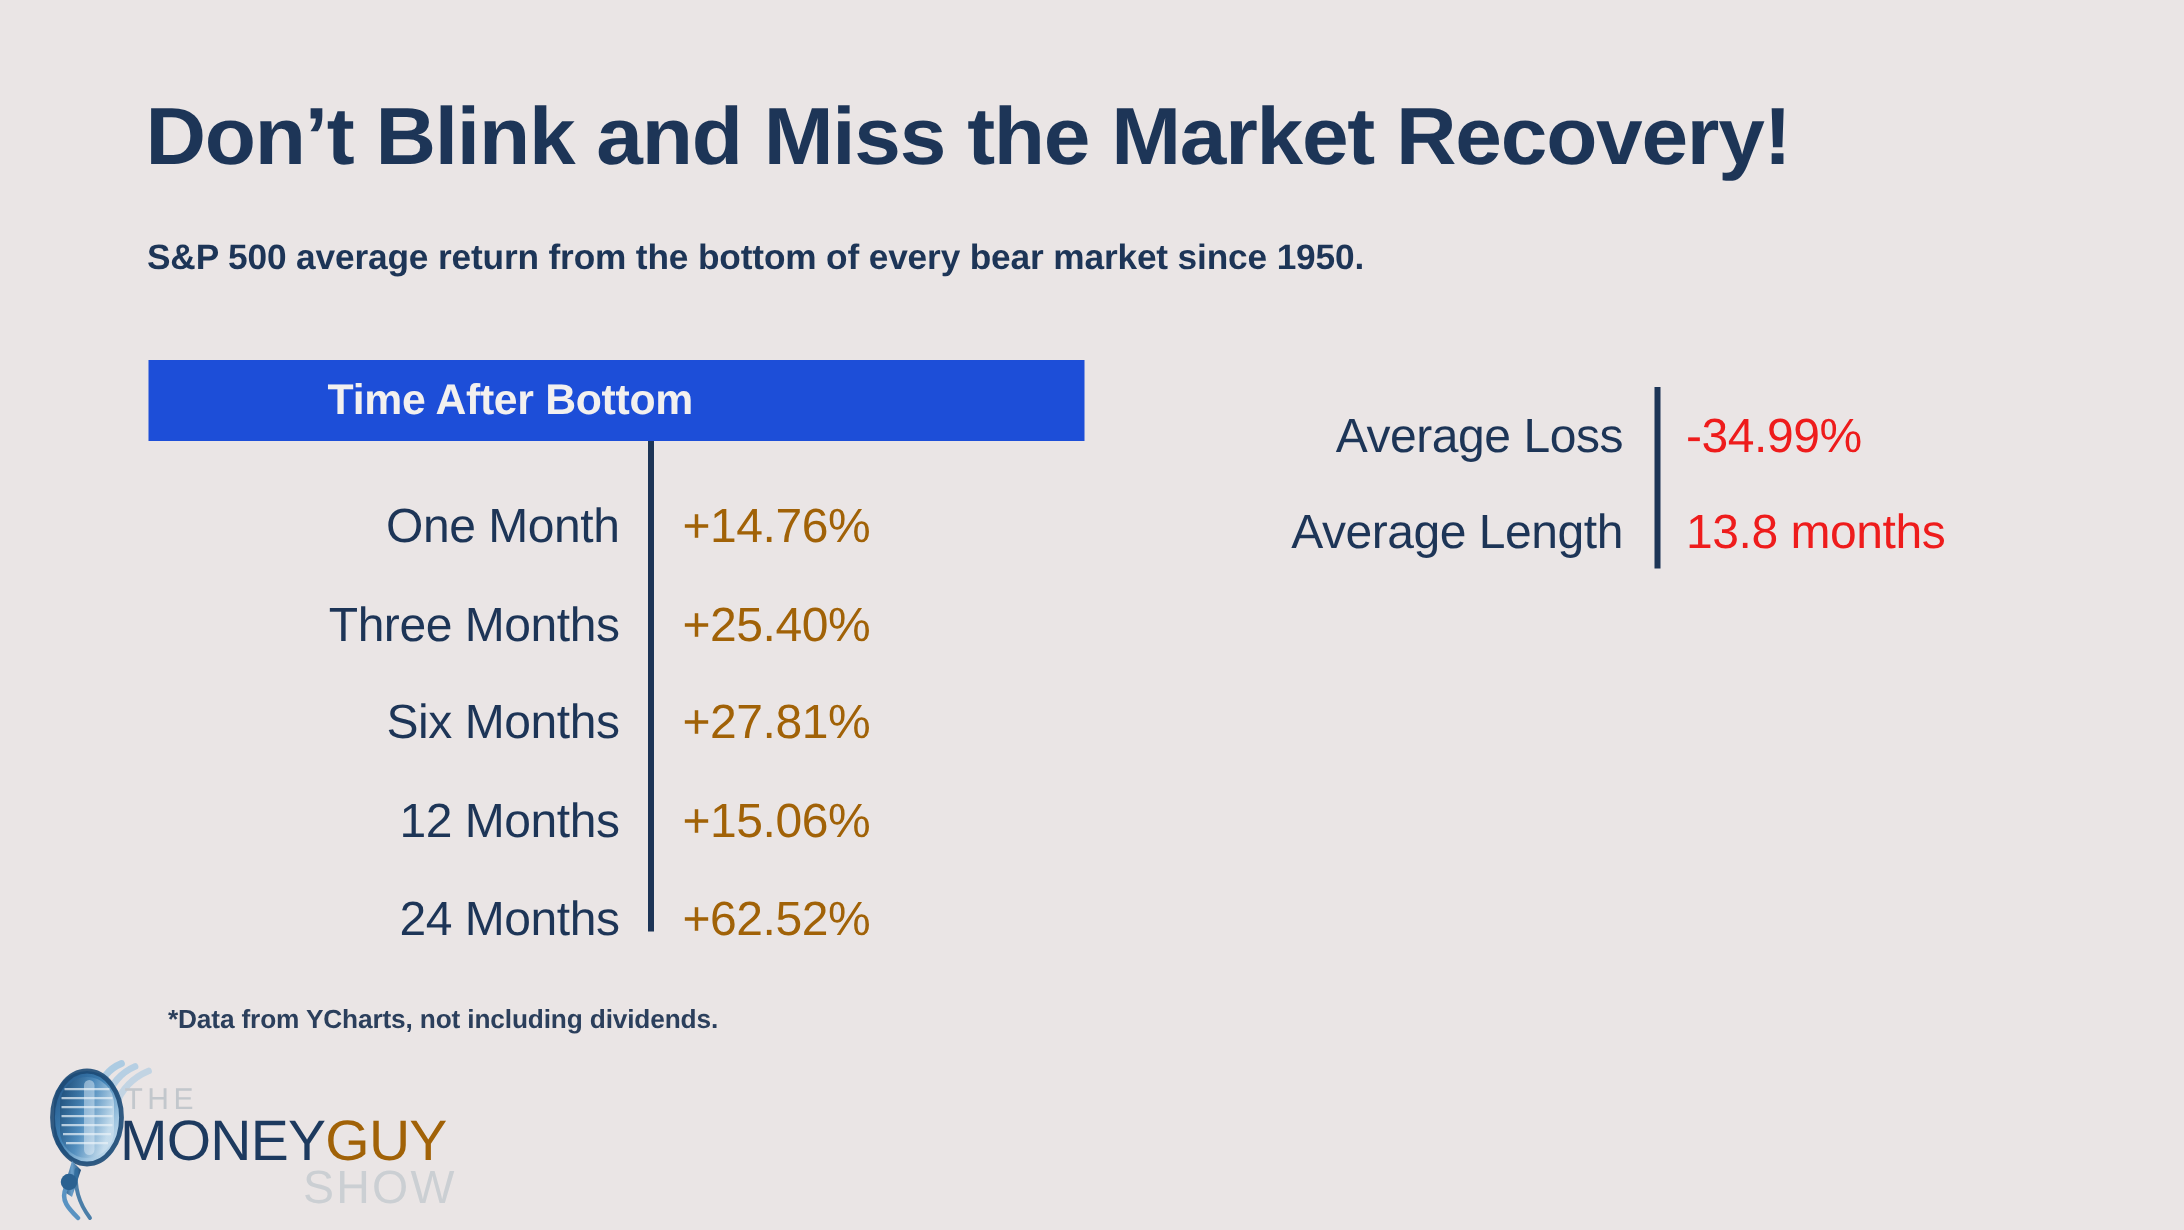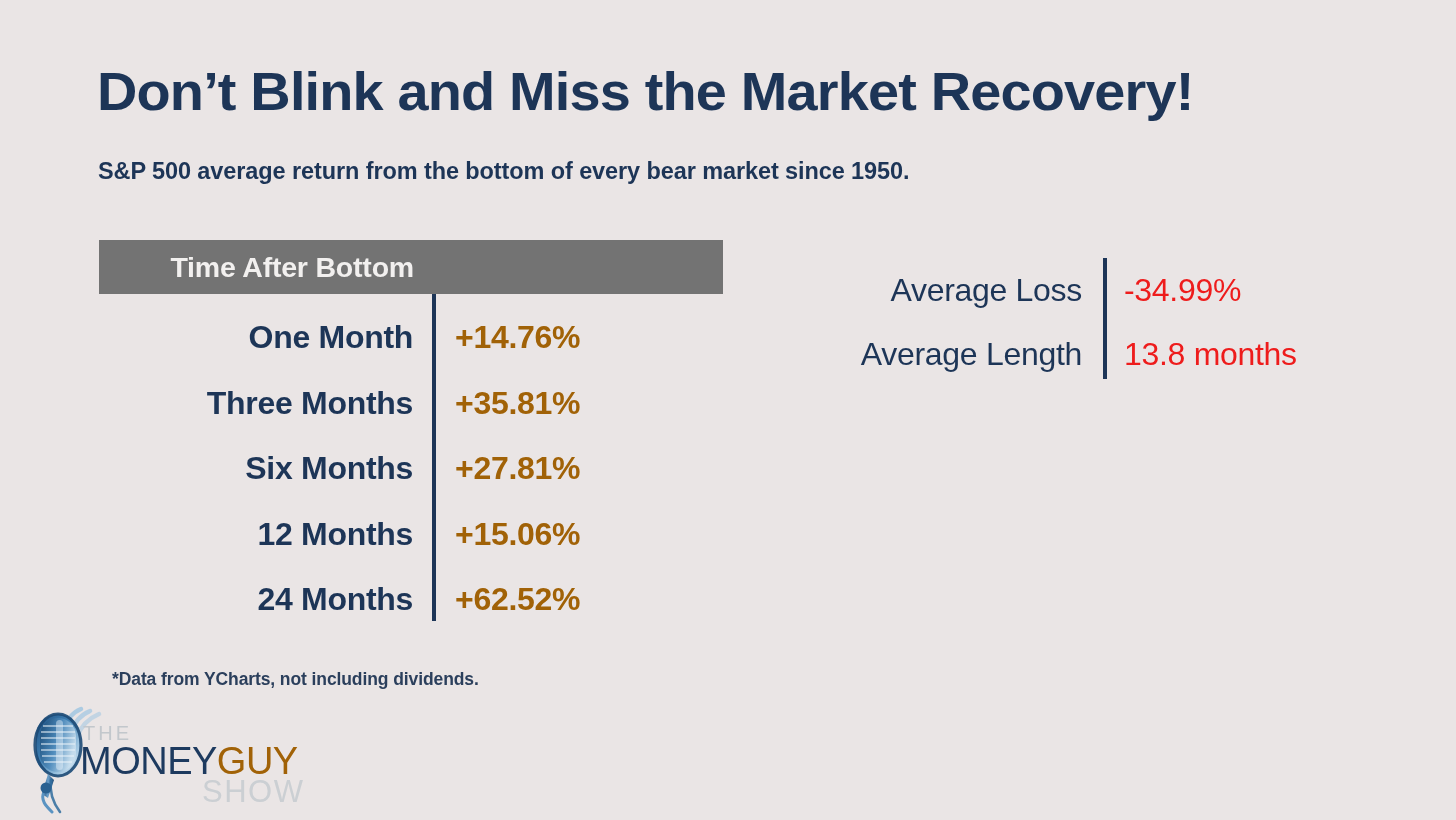--- a/index.html
+++ b/index.html
@@ -46,24 +46,25 @@
   
   #table-block {
     position: absolute;
     left: 99px;
     top: 240px;
     width: 624px;
   }
 
   #table-header {
     display: flex;
-    background: #737373;
+    background: #1d4ed8;
     height: 54px;
     width: 624px;
     align-items: center;
+    padding-left: 48px;
   }
 
   .th {
     color: #f2f0ef;
     font-size: 28.5px;
     font-weight: bold;
     letter-spacing: -0.2px;
     white-space: nowrap;
   }
 
@@ -74,22 +75,21 @@
   }
 
   #th-return {
     width: 288px;
     text-align: left;
     padding-left: 24px;
   }
 
   #table-body {
     position: relative;
-    padding-top: 11px;
-    font-weight: bold;
+    padding-top: 24px;
   }
 
   #col-divider {
     position: absolute;
     left: 333px;
     top: 0px;
     width: 4px;
     height: 327px;
     background: #1d3557;
   }
@@ -249,21 +249,21 @@
 
     <div id="col-divider"></div>
 
     <div class="row">
       <div class="row-label">One Month</div>
       <div class="row-value">+14.76%</div>
     </div>
 
     <div class="row">
       <div class="row-label">Three Months</div>
-      <div class="row-value">+35.81%</div>
+      <div class="row-value">+25.40%</div>
     </div>
 
     <div class="row">
       <div class="row-label">Six Months</div>
       <div class="row-value">+27.81%</div>
     </div>
 
     <div class="row">
       <div class="row-label">12 Months</div>
       <div class="row-value">+15.06%</div>

